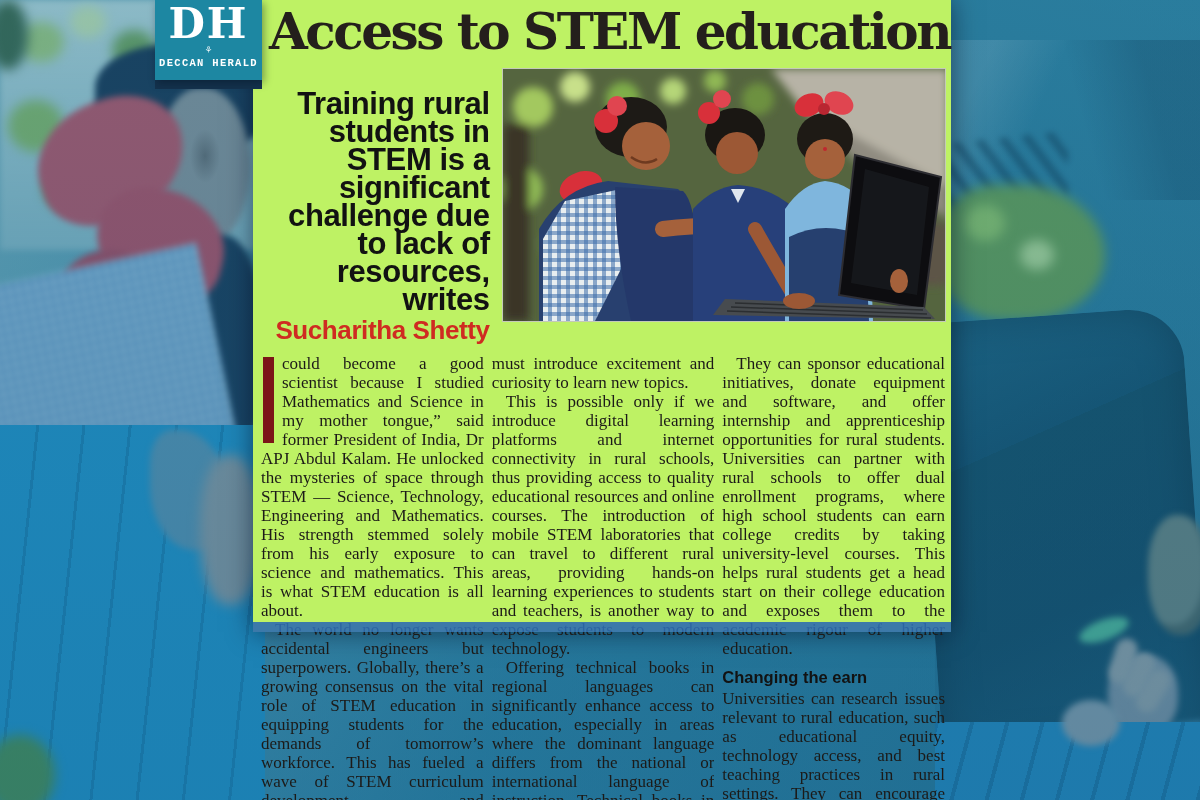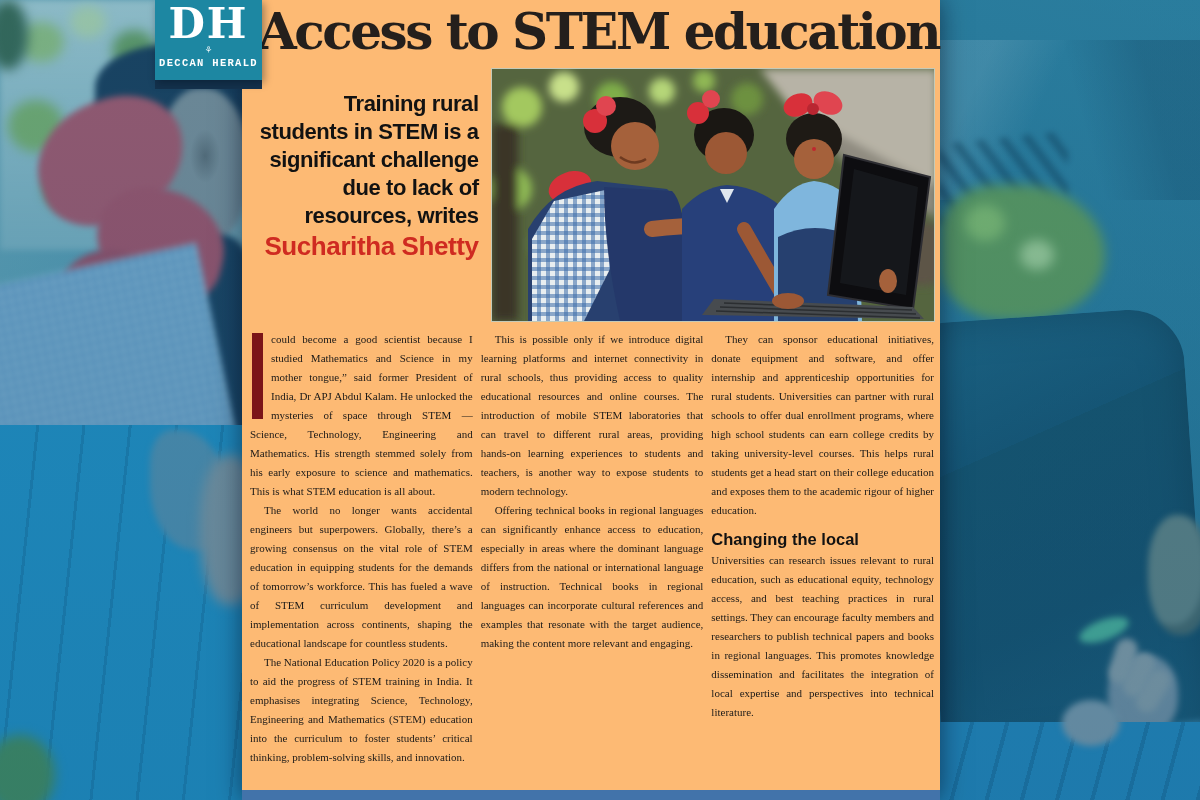--- a/index.html
+++ b/index.html
@@ -52,40 +52,40 @@
   .f3{left:1142px;top:668px;transform:rotate(30deg);}
   .log{left:1148px;top:515px;width:65px;height:120px;background:#75816f;border-radius:45% 55% 50% 50%;
     box-shadow:inset -8px -10px 0 rgba(40,50,40,.45);}
   .sprout{left:1078px;top:620px;width:52px;height:20px;background:#58c08a;border-radius:50%;transform:rotate(-20deg);}
   .r-cloth{left:935px;top:722px;width:265px;height:80px;background:#2287ba;
     background-image:repeating-linear-gradient(105deg,rgba(0,40,70,.25) 0 4px,transparent 4px 34px);}
   .knee{left:1062px;top:700px;width:58px;height:46px;background:#9aa0a3;border-radius:50%;}
   .tint{left:0;top:0;width:1200px;height:800px;background:linear-gradient(180deg,rgba(32,120,168,.34),rgba(24,105,155,.44));}
 
   
-  .paper{position:absolute;left:242px;top:0;width:698px;height:800px;background:#fdba74;
+  .paper{position:absolute;left:253px;top:0;width:698px;height:632px;background:#bef264;
          box-shadow:0 0 24px rgba(0,10,30,.55);z-index:5;}
   .headline{padding:2px 8px 0 16px;text-align:center;
     font-family:"DejaVu Serif",serif;font-weight:bold;font-size:50px;line-height:60px;
     letter-spacing:-2.5px;color:#241f1c;white-space:nowrap;}
   .top-row{display:flex;padding:6px 5px 0 8px;}
   .standfirst-block{width:236px;padding:22px 6px 0 2px;box-sizing:border-box;}
-  .standfirst{font-family:"Liberation Sans",sans-serif;font-weight:700;font-size:22px;
+  .standfirst{font-family:"Liberation Sans",sans-serif;font-weight:700;font-size:31px;
     line-height:28px;letter-spacing:-.4px;text-align:right;color:#121212;}
   .author{font-family:"Liberation Sans",sans-serif;font-weight:700;font-size:26px;
     line-height:32px;letter-spacing:-.4px;text-align:right;margin-top:0;}
   .credit{font-family:"Liberation Serif",serif;font-style:italic;font-weight:700;
     font-size:12.5px;line-height:15px;color:#26221f;margin-top:10px;padding-left:10px;}
   .photo-frame{width:447px;height:254px;margin-left:6px;border:1px solid #c4cab8;
     box-sizing:border-box;overflow:hidden;background:#5b6b46;}
   .photo-frame svg{display:block;}
 
   .columns{display:flex;gap:8px;padding:8px 6px 0 8px;height:460px;overflow:hidden;}
   .col{width:224px;overflow:hidden;}
-  .col p{margin:0;font-size:11px;line-height:19px;color:#1c1a18;text-align:justify;
+  .col p{margin:0;font-size:17px;line-height:19px;color:#1c1a18;text-align:justify;
     font-family:"Liberation Serif",serif;}
   .col p.indent{text-indent:14px;}
   .drop-bar{float:left;width:11px;height:86px;background:#7b1518;margin:3px 8px 2px 2px;}
   .subhead{font-family:"Liberation Sans",sans-serif;font-weight:700;font-size:16.5px;
     color:#121212;margin:10px 0 2px 0;}
   .bottom-strip{position:absolute;left:0;bottom:0;width:100%;height:10px;
     background:rgba(45,108,176,.9);z-index:6;}
 
   
   .dh-box{position:absolute;left:155px;top:0;width:107px;height:80px;background:#1d87a2;
@@ -239,27 +239,28 @@
     </div>
 
     <div class="columns">
       <div class="col">
         <p><span class="drop-bar"></span><span>could become a good scientist because I studied Mathematics and Science in my mother tongue,” said former President of India, Dr APJ Abdul Kalam. He unlocked the mysteries of space through STEM — Science, Technology, Engineering and Mathematics. His strength stemmed solely from his early exposure to science and mathematics. This is what STEM education is all about.</span></p>
         <p class="indent">The world no longer wants accidental engineers but superpowers. Globally, there’s a growing consensus on the vital role of STEM education in equipping students for the demands of tomorrow’s workforce. This has fueled a wave of STEM curriculum development and implementation across continents, shaping the educational landscape for countless students.</p>
         <p class="indent">The National Education Policy 2020 is a policy to aid the progress of STEM training in India. It emphasises integrating Science, Technology, Engineering and Mathematics (STEM) education into the curriculum to foster students’ critical thinking, problem-solving skills, and innovation.</p>
 
       </div>
       <div class="col">
+        <p>must introduce excitement and curiosity to learn new topics.</p>
         <p class="indent">This is possible only if we introduce digital learning platforms and internet connectivity in rural schools, thus providing access to quality educational resources and online courses. The introduction of mobile STEM laboratories that can travel to different rural areas, providing hands-on learning experiences to students and teachers, is another way to expose students to modern technology.</p>
         <p class="indent">Offering technical books in regional languages can significantly enhance access to education, especially in areas where the dominant language differs from the national or international language of instruction. Technical books in regional languages can incorporate cultural references and examples that resonate with the target audience, making the content more relevant and engaging.</p>
 
       </div>
       <div class="col">
         <p class="indent">They can sponsor educational initiatives, donate equipment and software, and offer internship and apprenticeship opportunities for rural students. Universities can partner with rural schools to offer dual enrollment programs, where high school students can earn college credits by taking university-level courses. This helps rural students get a head start on their college education and exposes them to the academic rigour of higher education.</p>
-        <div class="subhead">Changing the local</div>
+        <div class="subhead">Changing the earn</div>
         <p>Universities can research issues relevant to rural education, such as educational equity, technology access, and best teaching practices in rural settings. They can encourage faculty members and researchers to publish technical papers and books in regional languages. This promotes knowledge dissemination and facilitates the integration of local expertise and perspectives into technical literature.</p>
 
       </div>
     </div>
 
     <div class="bottom-strip"></div>
   </div>
 
   <div class="dh-box">
     <div class="dh-initials">DH</div>

